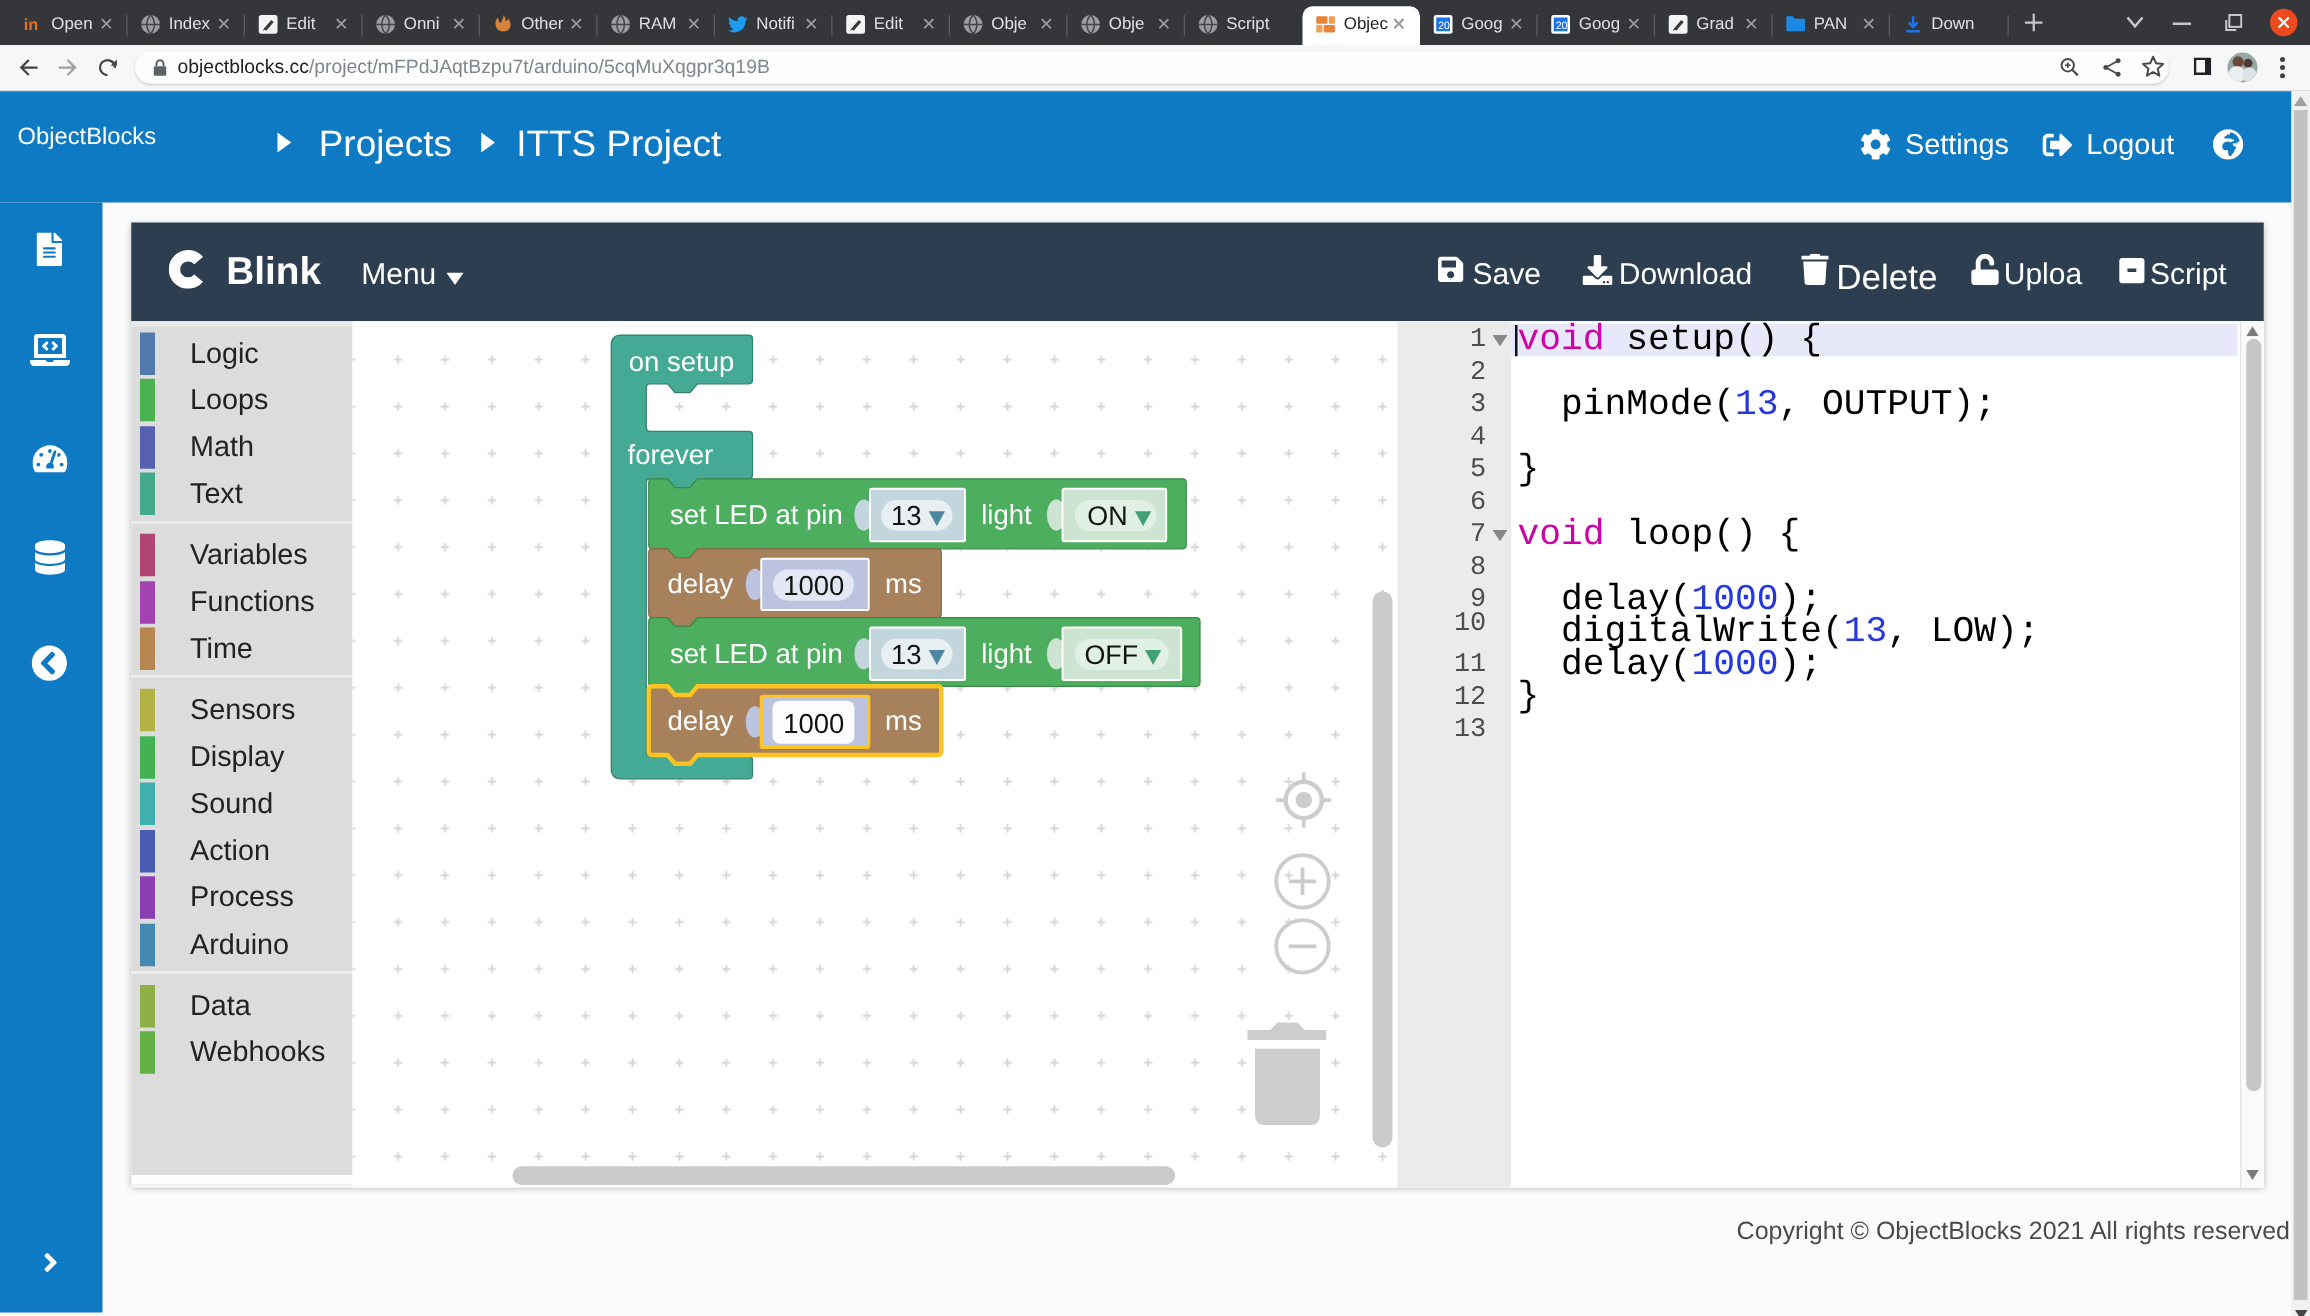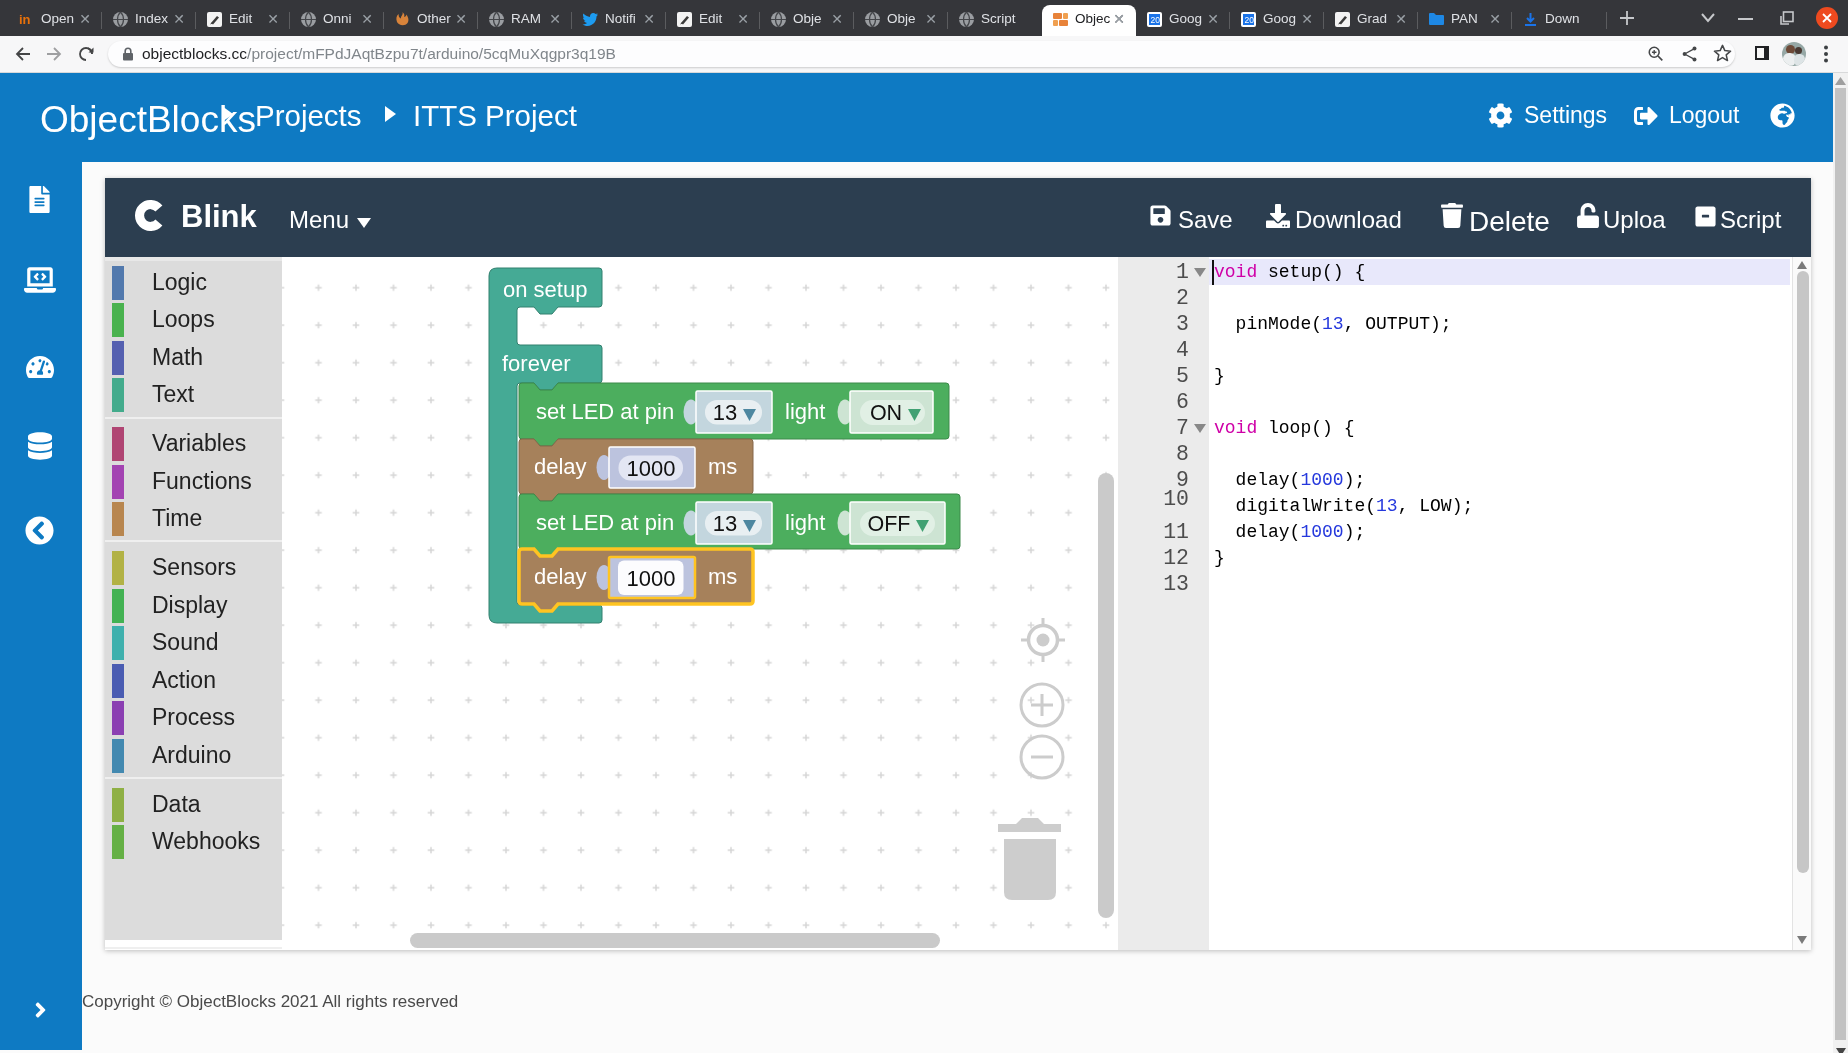--- a/index.html
+++ b/index.html
@@ -18,39 +18,39 @@
 
 #toolbar { position:absolute; left:0; top:36px; width:1848px; height:37px; background:#f7f7f8; border-bottom:1px solid #d8d9da; }
 #omni { position:absolute; left:108px; top:5px; width:1627px; height:26px; background:#fdfdfe; border-radius:13px; box-shadow:0 1px 2px rgba(0,0,0,0.18); }
 #urltxt { position:absolute; left:34px; top:4px; font-size:15.5px; color:#202124; white-space:nowrap; }
 #urltxt .g { color:#80868b; }
 
 #bscroll { position:absolute; right:0; top:73px; width:15px; height:980px; background:#f1f1f1; }
 #bthumb { position:absolute; left:2px; top:15px; width:11px; height:952px; background:#c2c2c2; }
 
 #bluehead { position:absolute; left:0; top:73px; width:1833px; height:89px; background:#0e7ac3; color:#fff; }
-#crumbs { position:absolute; left:40px; top:26px; font-size:37px; color:#fff; }
+#crumbs { position:absolute; left:14px; top:26px; font-size:19px; color:#fff; }
 #sidebar { position:absolute; left:0; top:162px; width:82px; height:888px; background:#0e7ac3; }
 
 #card { position:absolute; left:105px; top:178px; width:1706px; height:772px; background:#fff; box-shadow:0 1px 5px rgba(0,0,0,0.25); }
 #bnav { position:absolute; left:0; top:0; width:1706px; height:79px; background:#2c3e50; color:#fff; }
 #palette { position:absolute; left:0; top:83px; width:177px; height:679px; background:#dcdcdc; }
 .prow { position:absolute; left:47px; font-size:23px; color:#222222; }
 .pbar { position:absolute; left:7px; width:12px; height:34px; }
 .psep { position:absolute; left:0; width:177px; height:2px; background:#efefef; }
 #canvas { position:absolute; left:177px; top:79px; width:836px; height:693px; background:#fff; }
 #codep { position:absolute; left:1013px; top:79px; width:693px; height:693px; background:#fff; font-family:"Liberation Mono", monospace; }
 #gutter { position:absolute; left:0; top:0; width:91px; height:693px; background:#ebebeb; }
-.cl { position:absolute; left:96px; font-size:18px; line-height:26px; white-space:pre; color:#000; }
+.cl { position:absolute; left:96px; font-size:29px; line-height:26px; white-space:pre; color:#000; }
 .cl .kw { color:#cf00a7; } .cl .cm { color:#11a211; } .cl .nm { color:#2538dd; }
 .lnum { position:absolute; left:0; width:71px; text-align:right; font-size:21.5px; line-height:26px; color:#4d4d4d; }
 #codesb { position:absolute; left:674px; top:0; width:19px; height:693px; background:#fafafa; border-left:1px solid #e3e3e3; }
 
 #footer { position:absolute; left:82px; top:950px; width:1750px; height:103px; }
-#footer div { text-align:left; margin-top:42px; font-size:17px; color:#4a4a4a; }
+#footer div { text-align:right; margin-top:24px; font-size:20px; color:#4a4a4a; }
 </style>
 </head>
 <body>
 <div id="tabbar">
   <div class="tab" style="left:8px">
       <span class="fav"><svg viewBox="0 0 17 17">
           <text x="1" y="13" font-size="13" font-weight="bold" fill="#e8710a" font-family="Liberation Sans">in</text>
         </svg></span>
       <span class="ttl">Open</span>
     </div>

